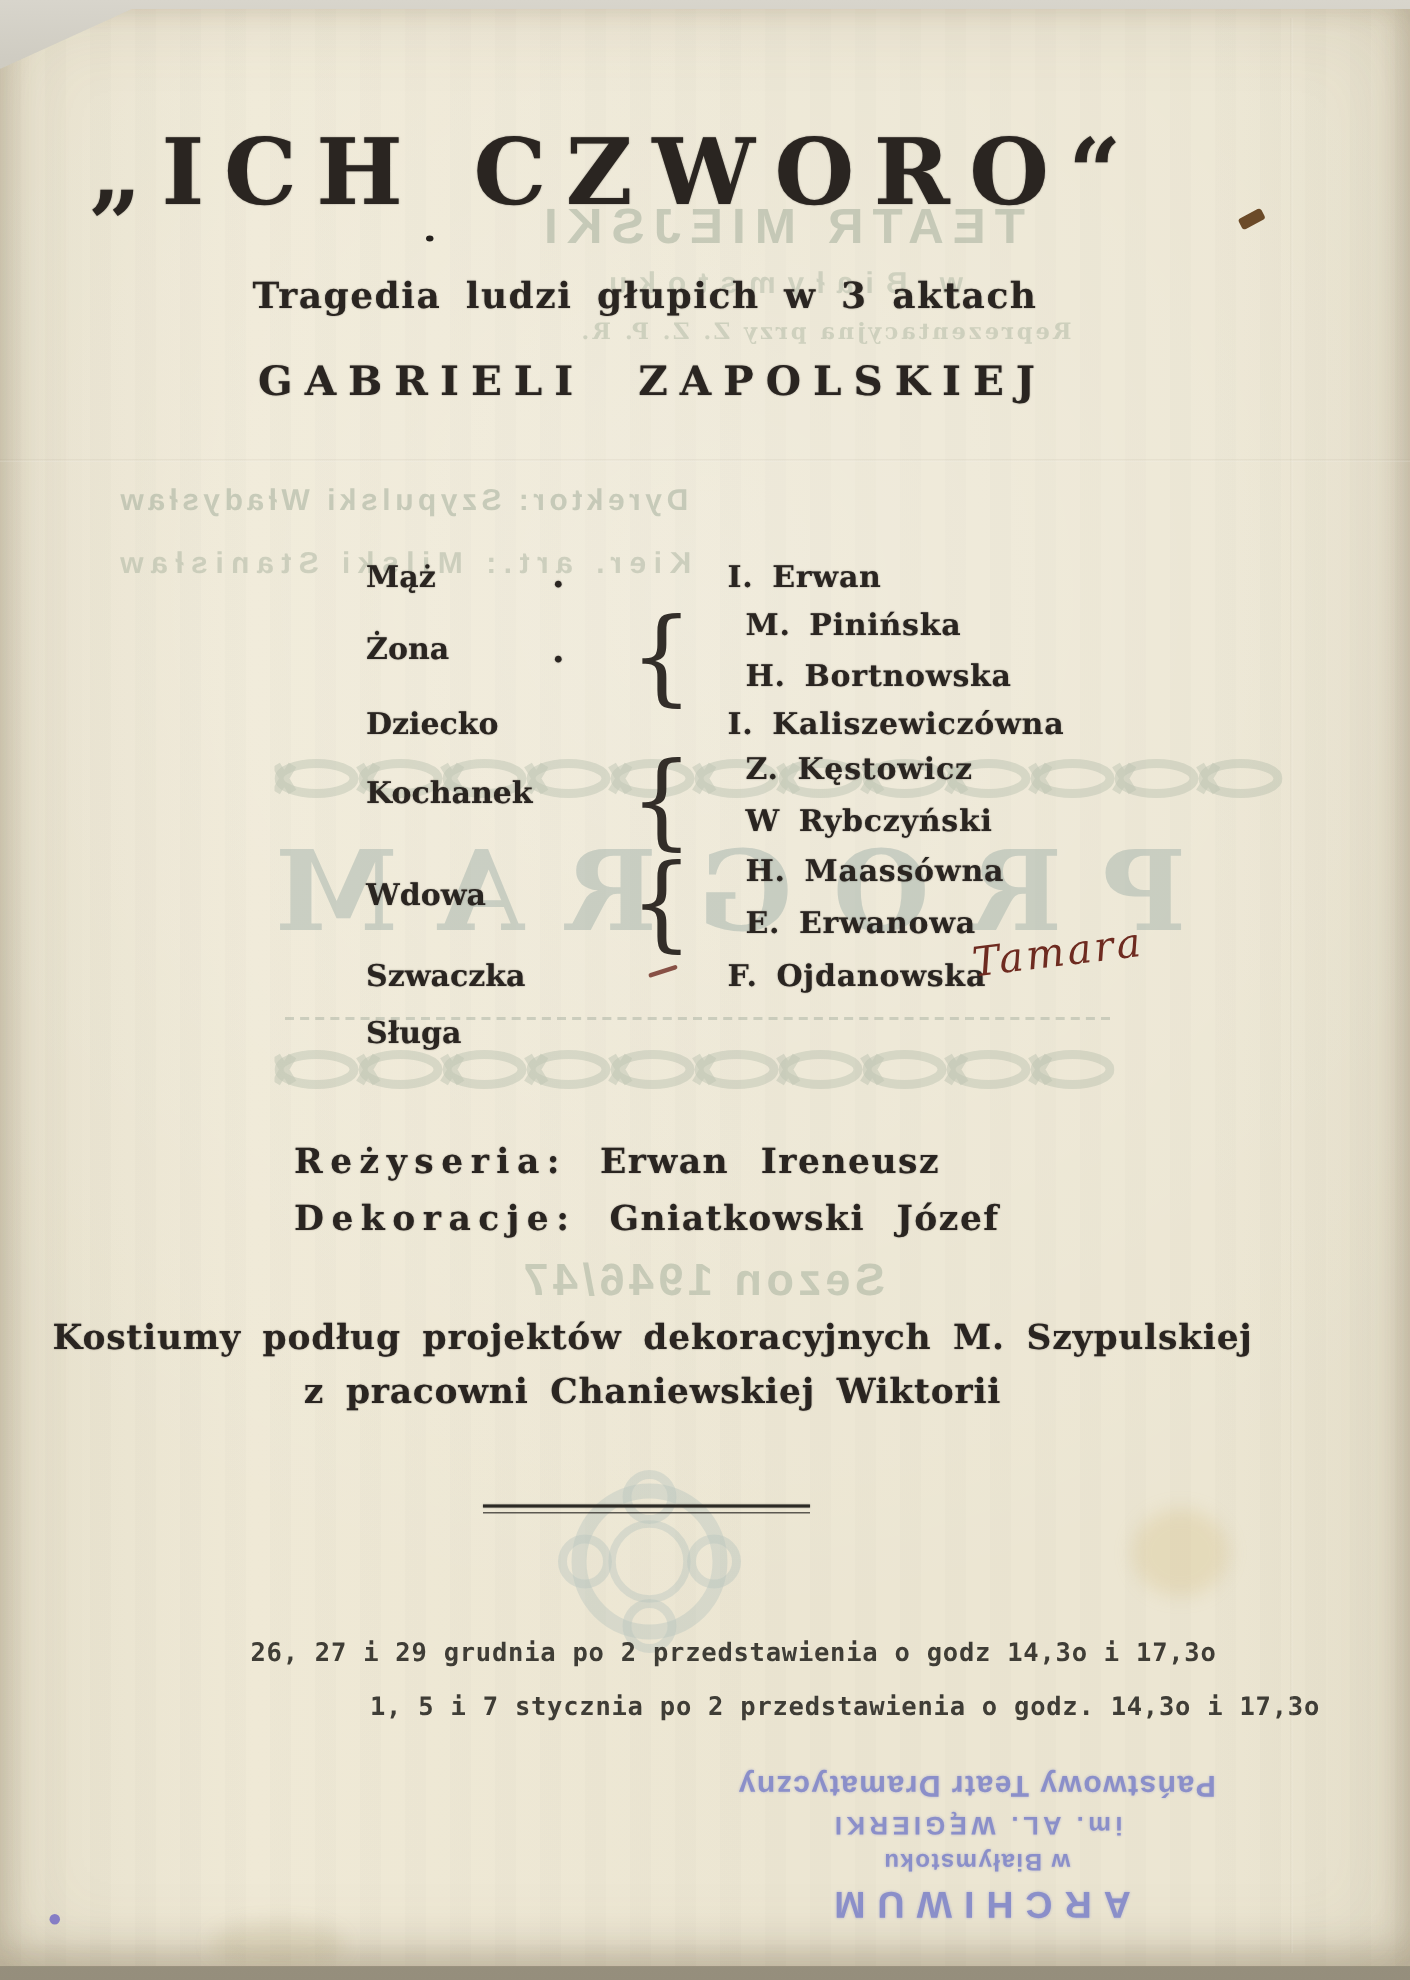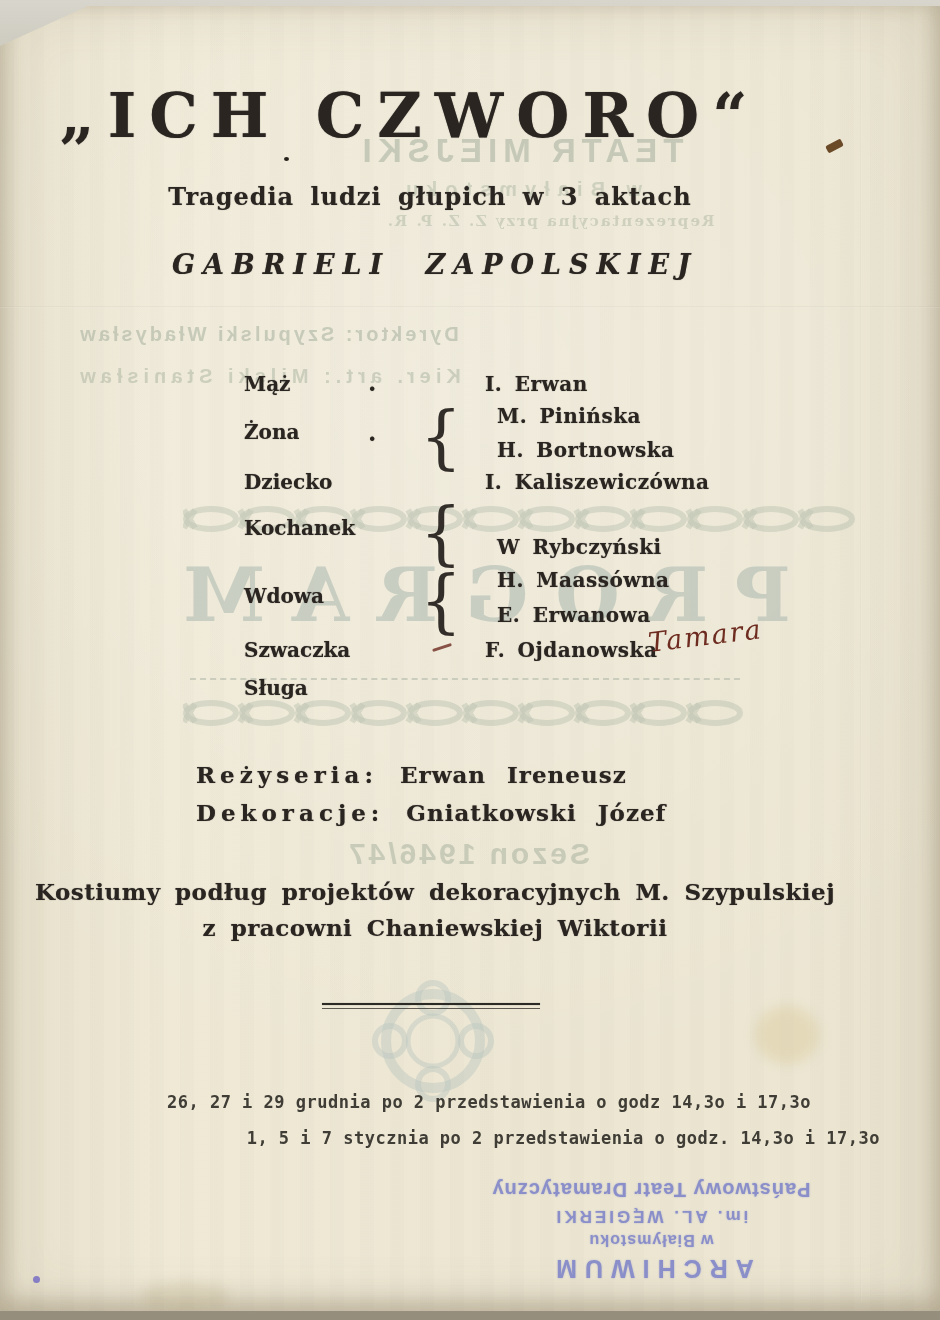--- a/index.html
+++ b/index.html
@@ -133,40 +133,41 @@
 
     <div class="abs center" style="top:74px;left:0;width:820px;">
       <span class="ink title">„ICH CZWORO“</span>
     </div>
     <div class="abs dot-black" style="top:151px;left:284px;"></div>
 
     <div class="abs center" style="top:176px;left:0;width:860px;">
       <span class="ink subtitle">Tragedia ludzi głupich w 3 aktach</span>
     </div>
 
-    <div class="abs center" style="top:243px;left:0;width:870px;font-style:italic;">
+    <div class="abs center" style="top:233px;left:0;width:870px;">
       <span class="ink author">GABRIELI ZAPOLSKIEJ</span>
     </div>
 
 
     <div class="abs ink role" style="top:366px;left:196px;">Mąż</div>
     <div class="abs ink dot" style="top:362px;left:368px;">.</div>
     <div class="abs ink pname" style="top:366px;left:437px;">I. Erwan</div>
 
     <div class="abs ink role" style="top:414px;left:196px;">Żona</div>
     <div class="abs ink dot" style="top:412px;left:368px;">.</div>
     <div class="brace" style="top:396px;left:420px;">{</div>
     <div class="abs ink pname" style="top:398px;left:449px;">M. Pinińska</div>
     <div class="abs ink pname" style="top:432px;left:449px;">H. Bortnowska</div>
 
     <div class="abs ink role" style="top:464px;left:196px;">Dziecko</div>
     <div class="abs ink pname" style="top:464px;left:437px;">I. Kaliszewiczówna</div>
 
     <div class="abs ink role" style="top:510px;left:196px;">Kochanek</div>
     <div class="brace" style="top:492px;left:420px;">{</div>
+    <div class="abs ink pname" style="top:494px;left:449px;">Z. Kęstowicz</div>
     <div class="abs ink pname" style="top:529px;left:449px;">W  Rybczyński</div>
 
     <div class="abs ink role" style="top:578px;left:196px;">Wdowa</div>
     <div class="brace" style="top:560px;left:420px;">{</div>
     <div class="abs ink pname" style="top:562px;left:449px;">H. Maassówna</div>
     <div class="abs ink pname" style="top:597px;left:449px;">E. Erwanowa</div>
 
     <div class="abs ink role" style="top:632px;left:196px;">Szwaczka</div>
     <div class="abs ink pname" style="top:632px;left:437px;">F. Ojdanowska</div>
     <div class="abs fstroke" style="top:640px;left:432px;"></div>

